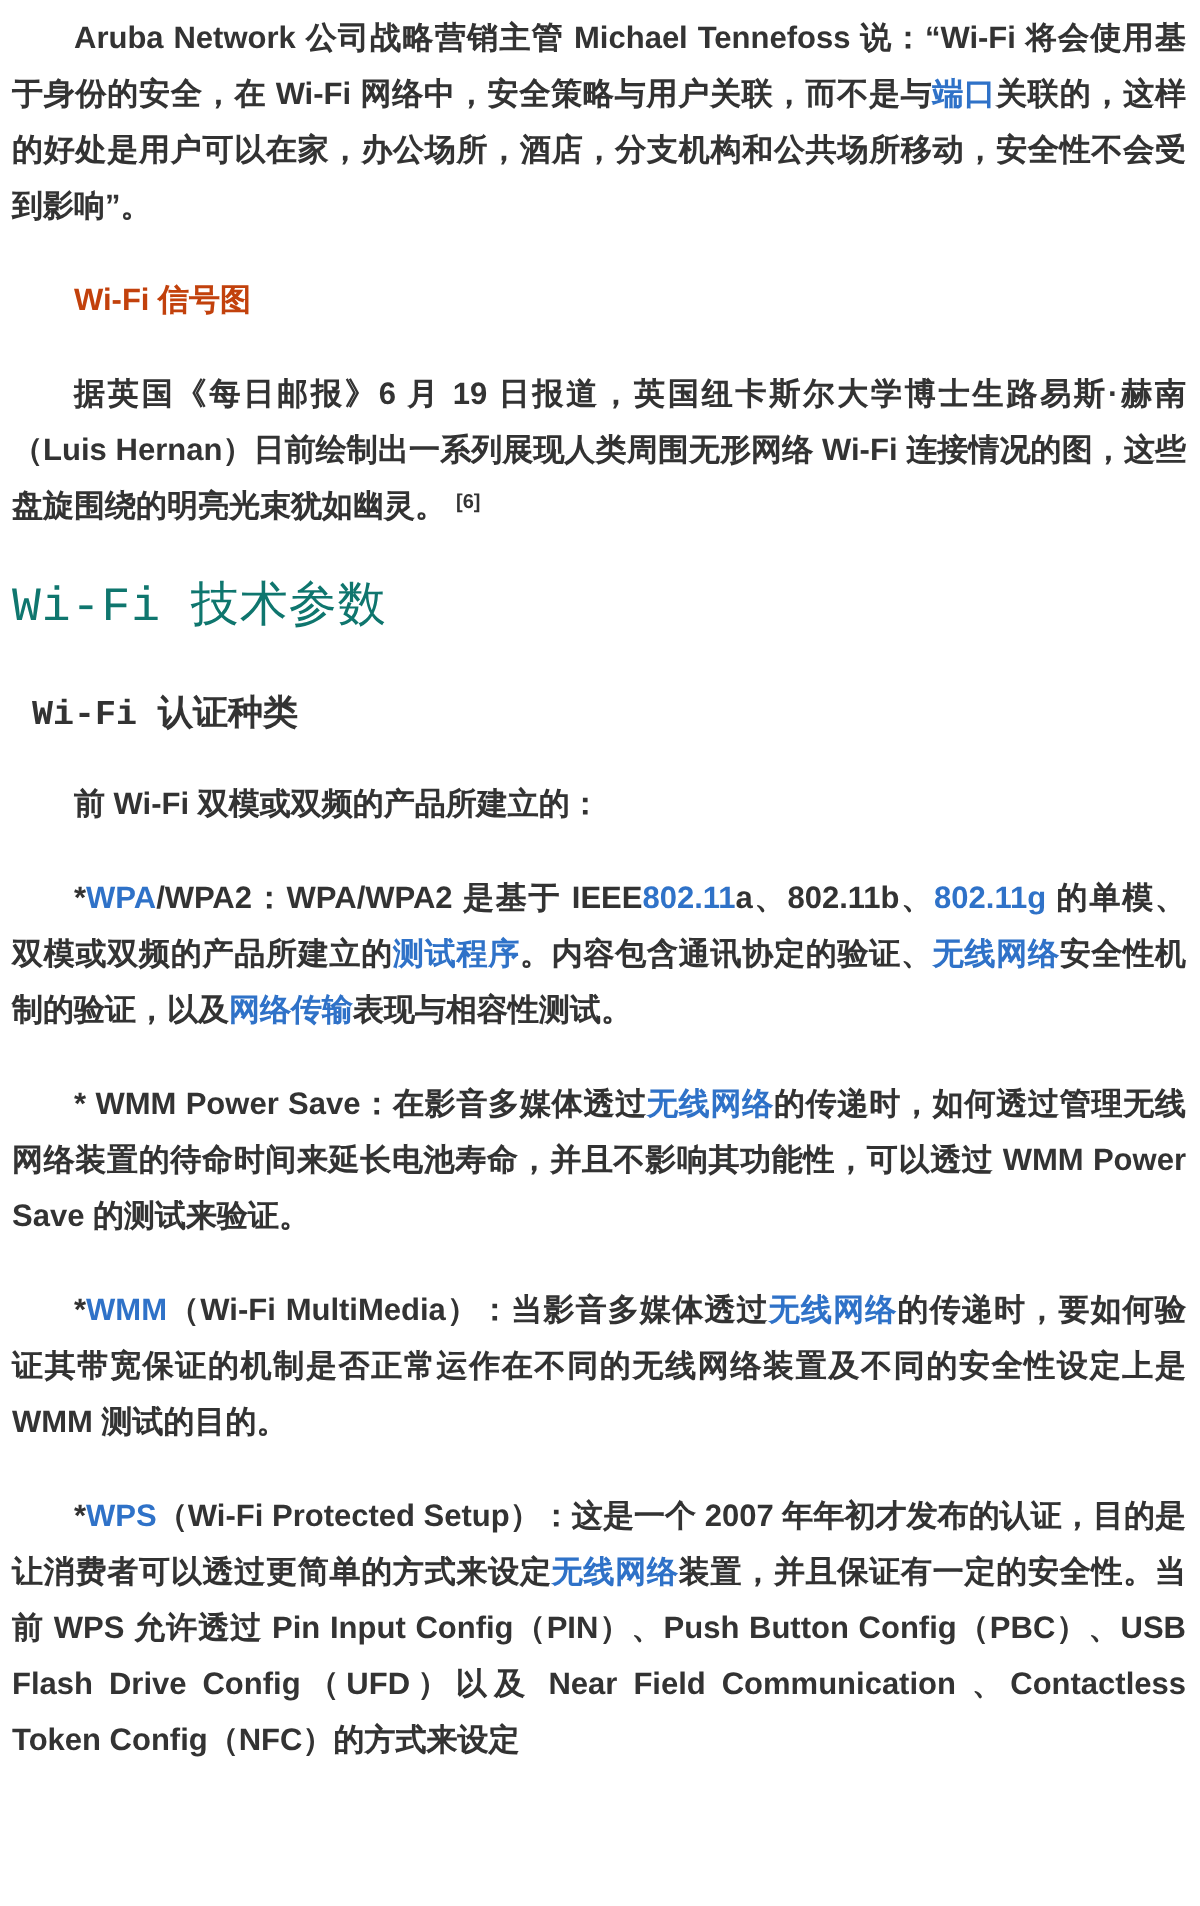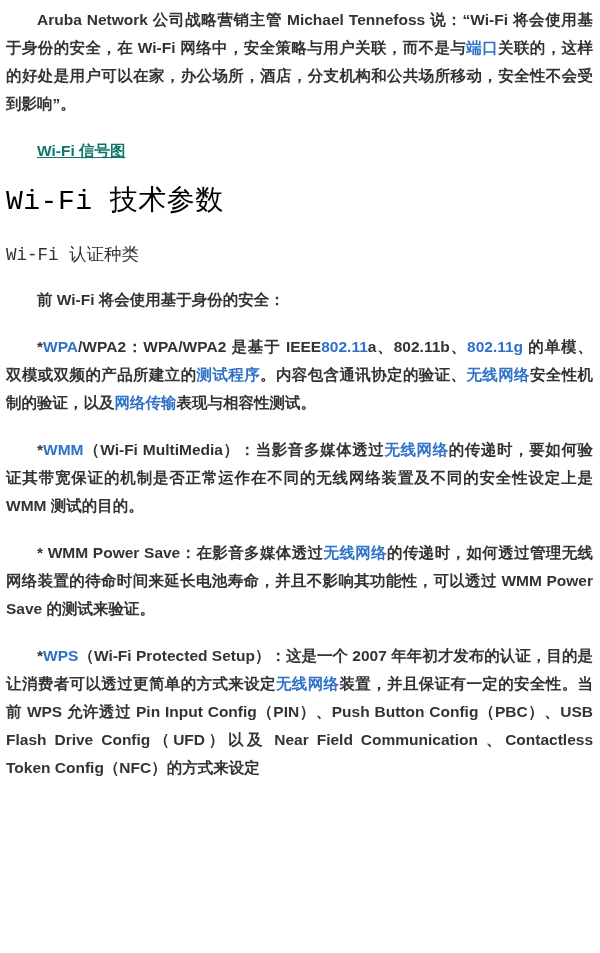--- a/index.html
+++ b/index.html
@@ -35,51 +35,51 @@
     font-size: 10px;
     line-height: 1;
     color: #333333;
     margin-left: 5px;
     vertical-align: 4px;
     cursor: pointer;
   }
   main h2 {
     font-family: "Liberation Mono", "DejaVu Serif", serif;
     font-weight: normal;
-    font-size: 28px;
-    color: #000000;
+    font-size: 24px;
+    color: #0f766e;
     margin: 22px 0 16px 0;
     line-height: 30px;
     letter-spacing: 0.5px;
   }
   main h3 {
     font-family: "Liberation Mono", "DejaVu Serif", serif;
-    font-weight: normal;
+    font-weight: bold;
     font-size: 17.5px;
     color: #333333;
-    margin: 26px 0 10px 0;
+    margin: 26px 0 10px 10px;
     line-height: 24px;
   }
   main h4 {
     font-family: "Liberation Sans", "DejaVu Sans", sans-serif;
     font-weight: bold;
     font-size: 15.5px;
-    color: #0f766e;
+    color: #c2410c;
     margin: 16px 0 18px 0;
     line-height: 28px;
     text-indent: 2em;
-    text-decoration: underline;
   }
 </style>
 </head>
 <body>
 
 <main data-name="article-body">
     <p data-name="paragraph-aruba-quote"><span data-name="text-run">Aruba Network 公司战略营销主管 Michael Tennefoss 说：“Wi-Fi 将会使用基于身份的安全，在 Wi-Fi 网络中，安全策略与用户关联，而不是与</span><a data-name="inline-link" href="#">端口</a><span data-name="text-run">关联的，这样的好处是用户可以在家，办公场所，酒店，分支机构和公共场所移动，安全性不会受到影响”。</span></p>
     <h4 data-name="subheading-wifi-signal-map">Wi-Fi 信号图</h4>
+    <p data-name="paragraph-luis-hernan"><span data-name="text-run">据英国《每日邮报》6 月 19 日报道，英国纽卡斯尔大学博士生路易斯·赫南（Luis Hernan）日前绘制出一系列展现人类周围无形网络 Wi-Fi 连接情况的图，这些盘旋围绕的明亮光束犹如幽灵。</span><sup data-name="reference-sup">[6]</sup></p>
     <h2 data-name="heading-wifi-tech-parameters">Wi-Fi 技术参数</h2>
     <h3 data-name="heading-wifi-certification-types">Wi-Fi 认证种类</h3>
-    <p data-name="paragraph-cert-intro"><span data-name="text-run">前 Wi-Fi 将会使用基于身份的安全：</span></p>
+    <p data-name="paragraph-cert-intro"><span data-name="text-run">前 Wi-Fi 双模或双频的产品所建立的：</span></p>
     <p data-name="paragraph-wpa"><span data-name="text-run">*</span><a data-name="inline-link" href="#">WPA</a><span data-name="text-run">/WPA2：WPA/WPA2 是基于 IEEE</span><a data-name="inline-link" href="#">802.11</a><span data-name="text-run">a、802.11b、</span><a data-name="inline-link" href="#">802.11g</a><span data-name="text-run"> 的单模、双模或双频的产品所建立的</span><a data-name="inline-link" href="#">测试程序</a><span data-name="text-run">。内容包含通讯协定的验证、</span><a data-name="inline-link" href="#">无线网络</a><span data-name="text-run">安全性机制的验证，以及</span><a data-name="inline-link" href="#">网络传输</a><span data-name="text-run">表现与相容性测试。</span></p>
+    <p data-name="paragraph-wmm-power-save"><span data-name="text-run">* WMM Power Save：在影音多媒体透过</span><a data-name="inline-link" href="#">无线网络</a><span data-name="text-run">的传递时，如何透过管理无线网络装置的待命时间来延长电池寿命，并且不影响其功能性，可以透过 WMM Power Save 的测试来验证。</span></p>
     <p data-name="paragraph-wmm"><span data-name="text-run">*</span><a data-name="inline-link" href="#">WMM</a><span data-name="text-run">（Wi-Fi MultiMedia）：当影音多媒体透过</span><a data-name="inline-link" href="#">无线网络</a><span data-name="text-run">的传递时，要如何验证其带宽保证的机制是否正常运作在不同的无线网络装置及不同的安全性设定上是 WMM 测试的目的。</span></p>
-    <p data-name="paragraph-wmm-power-save"><span data-name="text-run">* WMM Power Save：在影音多媒体透过</span><a data-name="inline-link" href="#">无线网络</a><span data-name="text-run">的传递时，如何透过管理无线网络装置的待命时间来延长电池寿命，并且不影响其功能性，可以透过 WMM Power Save 的测试来验证。</span></p>
     <p data-name="paragraph-wps"><span data-name="text-run">*</span><a data-name="inline-link" href="#">WPS</a><span data-name="text-run">（Wi-Fi Protected Setup）：这是一个 2007 年年初才发布的认证，目的是让消费者可以透过更简单的方式来设定</span><a data-name="inline-link" href="#">无线网络</a><span data-name="text-run">装置，并且保证有一定的安全性。当前 WPS 允许透过 Pin Input Config（PIN）、Push Button Config（PBC）、USB Flash Drive Config（UFD）以及 Near Field Communication 、Contactless Token Config（NFC）的方式来设定</span></p>
   </main>
 
 </body></html>

